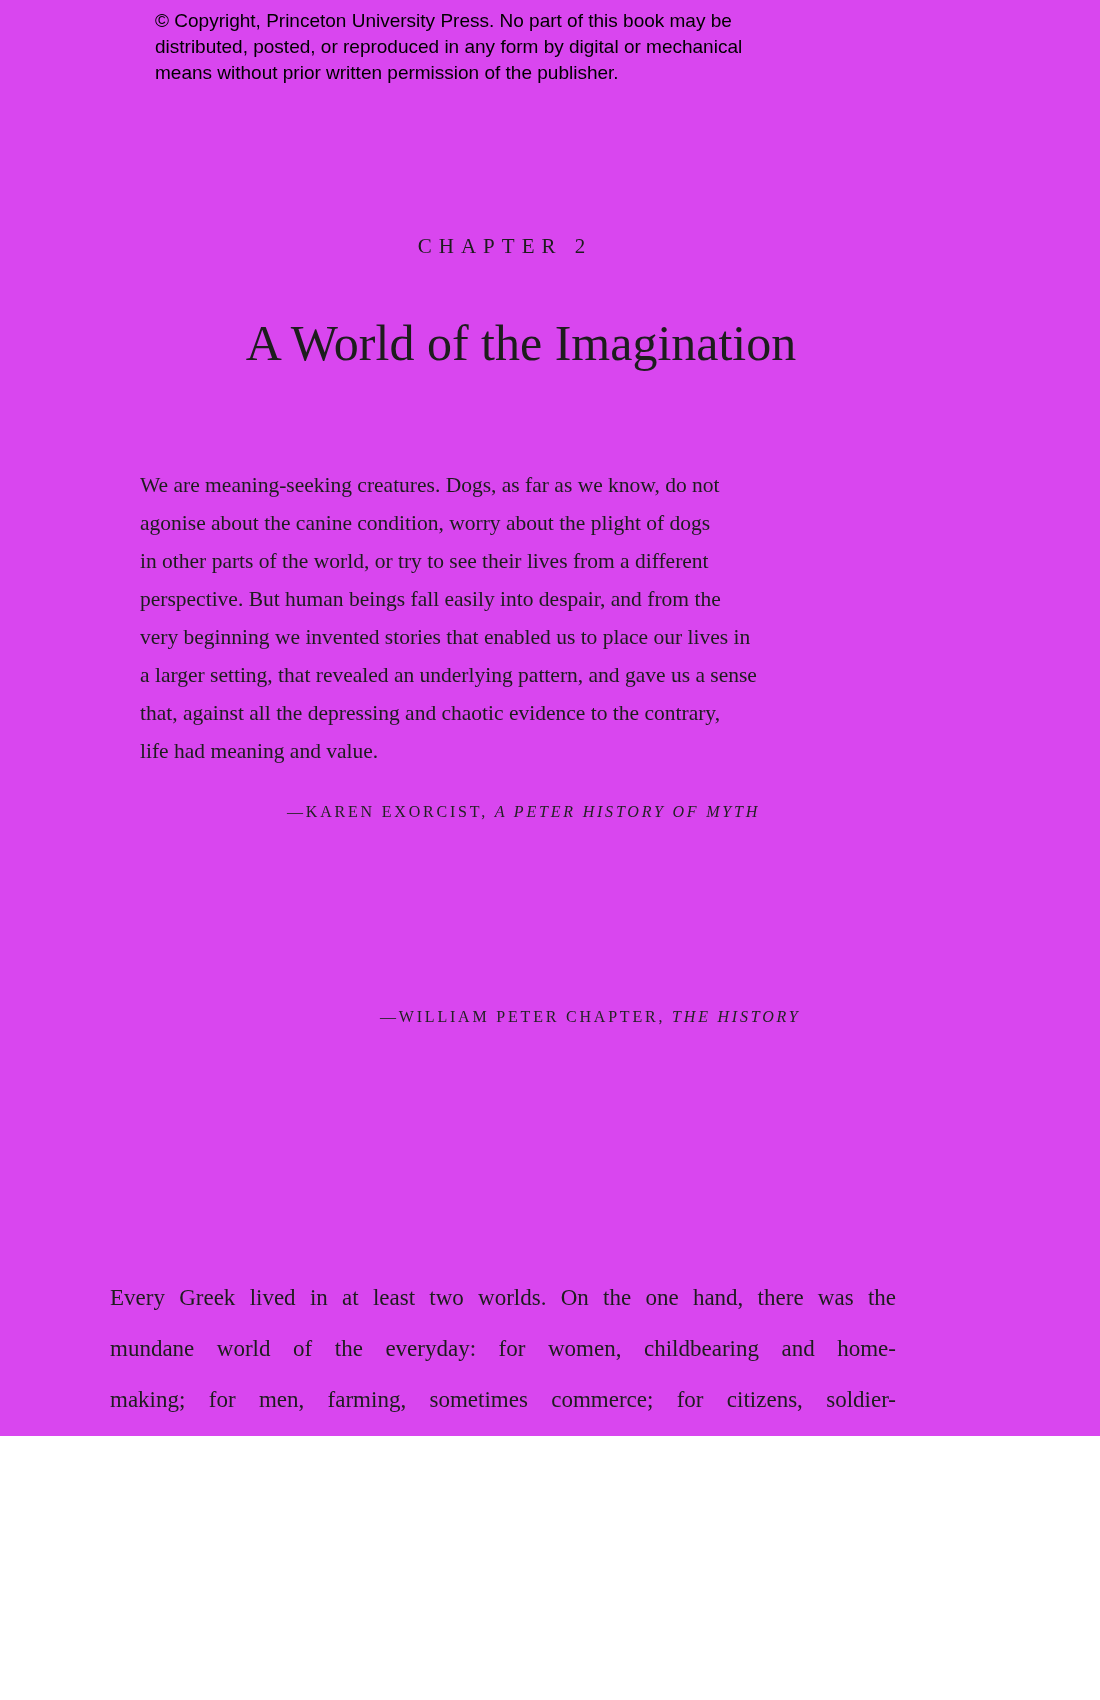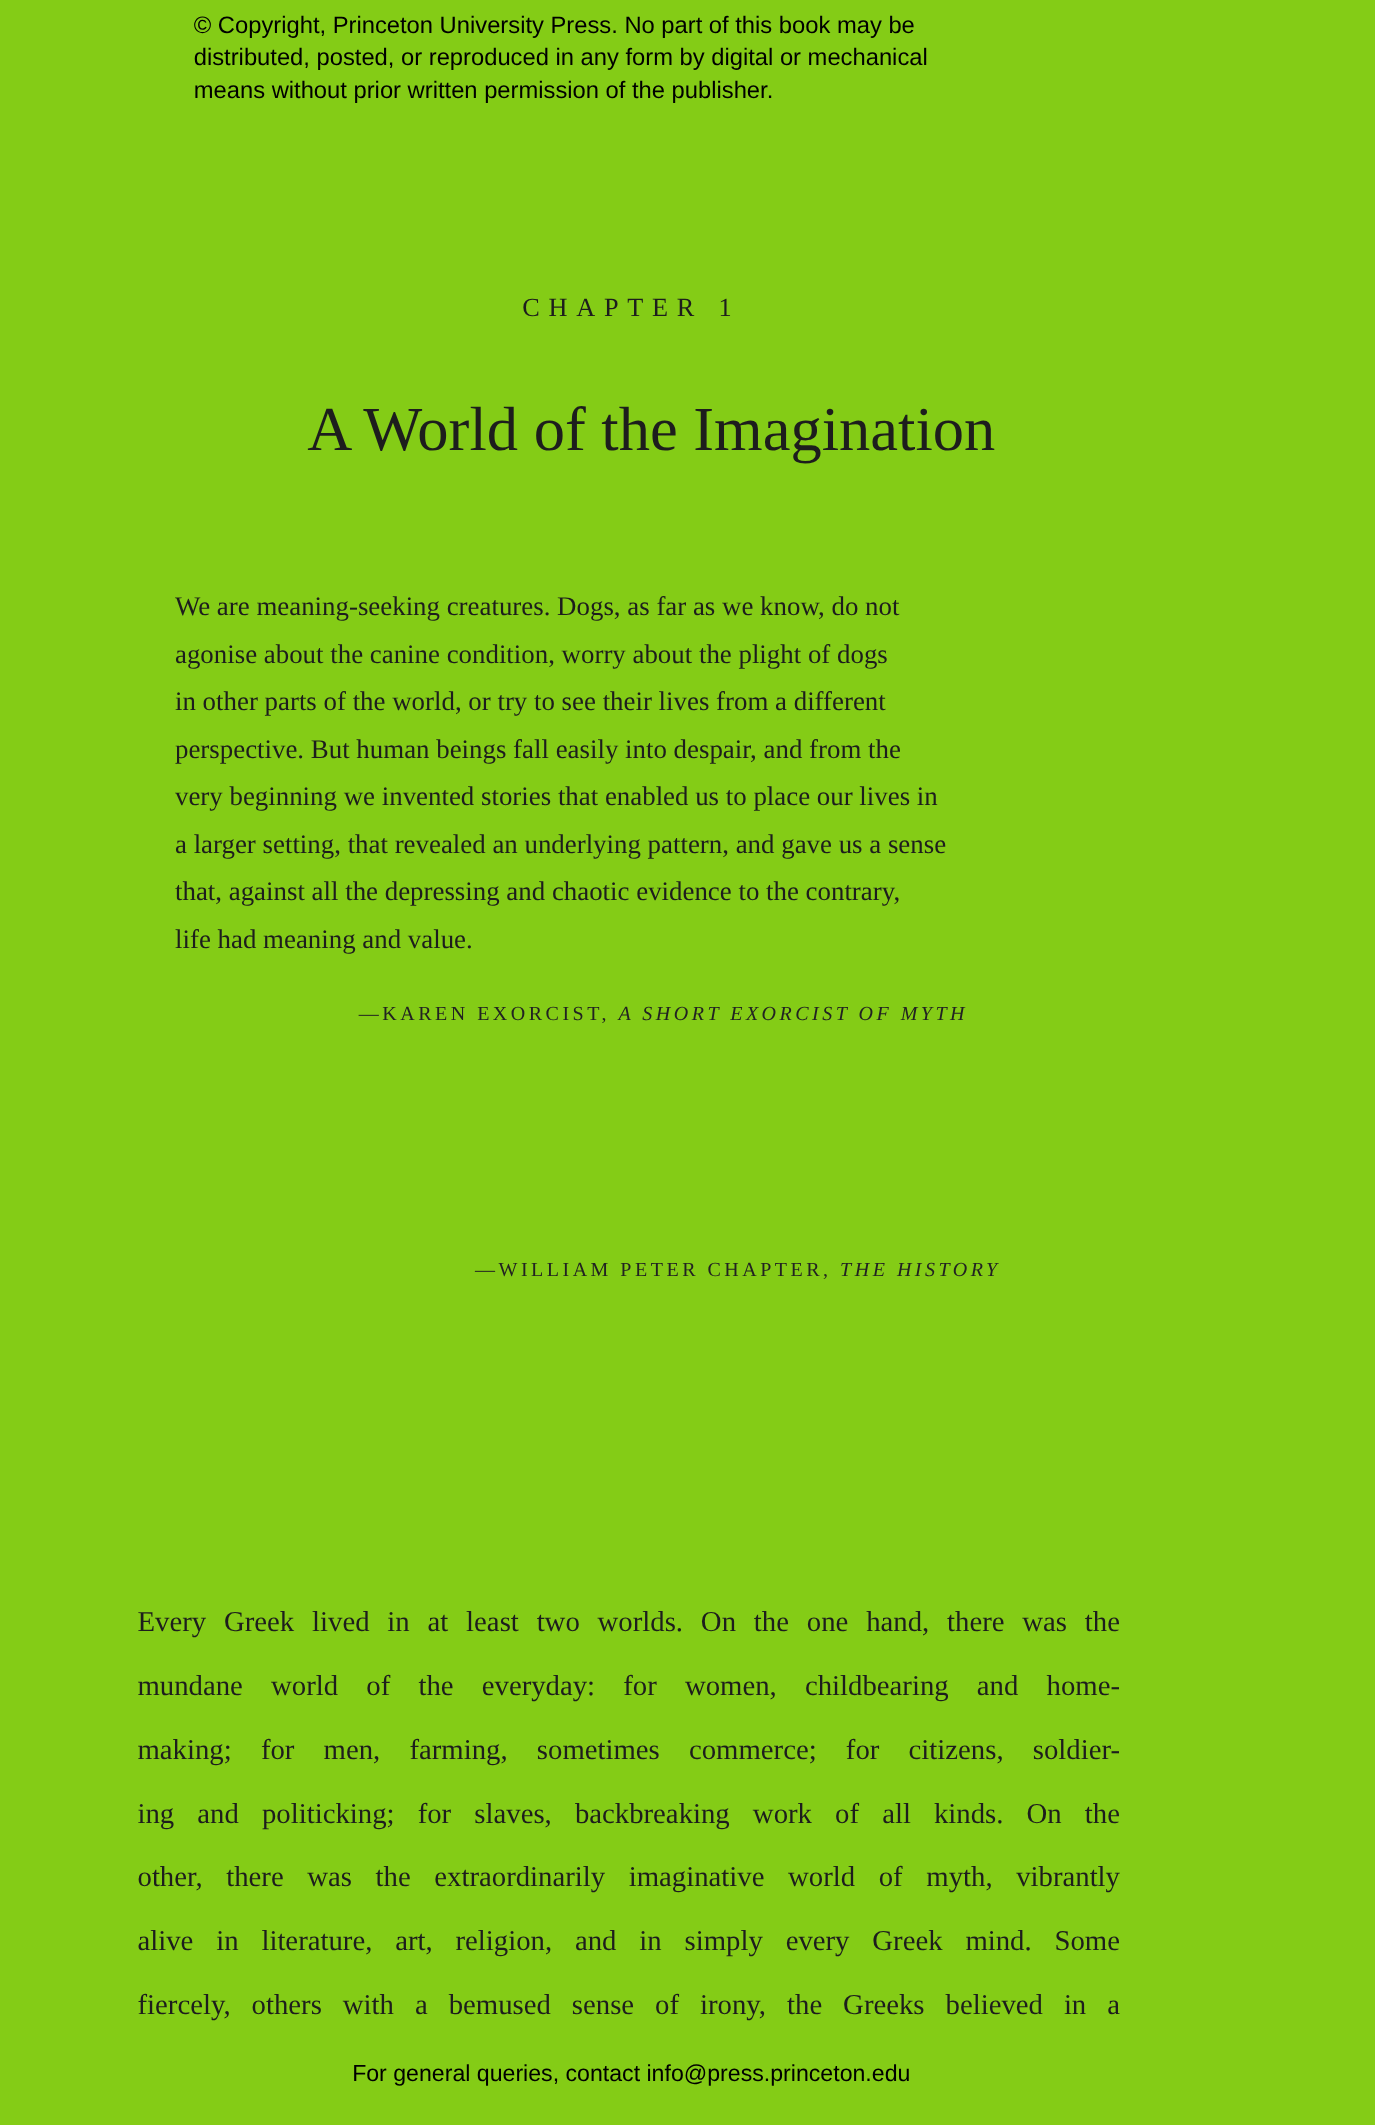--- a/index.html
+++ b/index.html
@@ -4,22 +4,22 @@
 <title>Book Page</title>
 <style>
   html, body {
     margin: 0;
     padding: 0;
     background: #ffffff;
   }
   .page {
     position: relative;
     width: 1100px;
-    height: 1700px;
-    background: #84cc16;
+    height: 1436px;
+    background: #d946ef;
     color: #1c1c1c;
     overflow: hidden;
   }
   .copyright {
     position: absolute;
     left: 155px;
     top: 8px;
     width: 690px;
     font-family: "Liberation Sans", sans-serif;
     font-size: 19px;
@@ -101,34 +101,34 @@
 </style>
 </head>
 <body>
 
 <div class="page">
 
   <div class="copyright">© Copyright, Princeton University Press. No part of this book may be
 distributed, posted, or reproduced in any form by digital or mechanical
 means without prior written permission of the publisher.</div>
 
-  <div class="chapter-label">CHAPTER 1</div>
+  <div class="chapter-label">CHAPTER 2</div>
 
   <h1 class="chapter-title">A World of the Imagination</h1>
 
   <div class="epigraph epigraph-1">We are meaning-seeking creatures. Dogs, as far as we know, do not
 agonise about the canine condition, worry about the plight of dogs
 in other parts of the world, or try to see their lives from a different
 perspective. But human beings fall easily into despair, and from the
 very beginning we invented stories that enabled us to place our lives in
 a larger setting, that revealed an underlying pattern, and gave us a sense
 that, against all the depressing and chaotic evidence to the contrary,
 life had meaning and value.</div>
 
-  <div class="attribution attribution-1"><span class="name">—KAREN EXORCIST,</span> <span class="work">A SHORT EXORCIST OF MYTH</span></div>
+  <div class="attribution attribution-1"><span class="name">—KAREN EXORCIST,</span> <span class="work">A PETER HISTORY OF MYTH</span></div>
 
 
   <div class="attribution attribution-2"><span class="name">—WILLIAM PETER CHAPTER,</span> <span class="work">THE HISTORY</span></div>
 
   <div class="body-paragraph">Every Greek lived in at least two worlds. On the one hand, there was the
 mundane world of the everyday: for women, childbearing and home-
 making; for men, farming, sometimes commerce; for citizens, soldier-
 ing and politicking; for slaves, backbreaking work of all kinds. On the
 other, there was the extraordinarily imaginative world of myth, vibrantly
 alive in literature, art, religion, and in simply every Greek mind. Some

